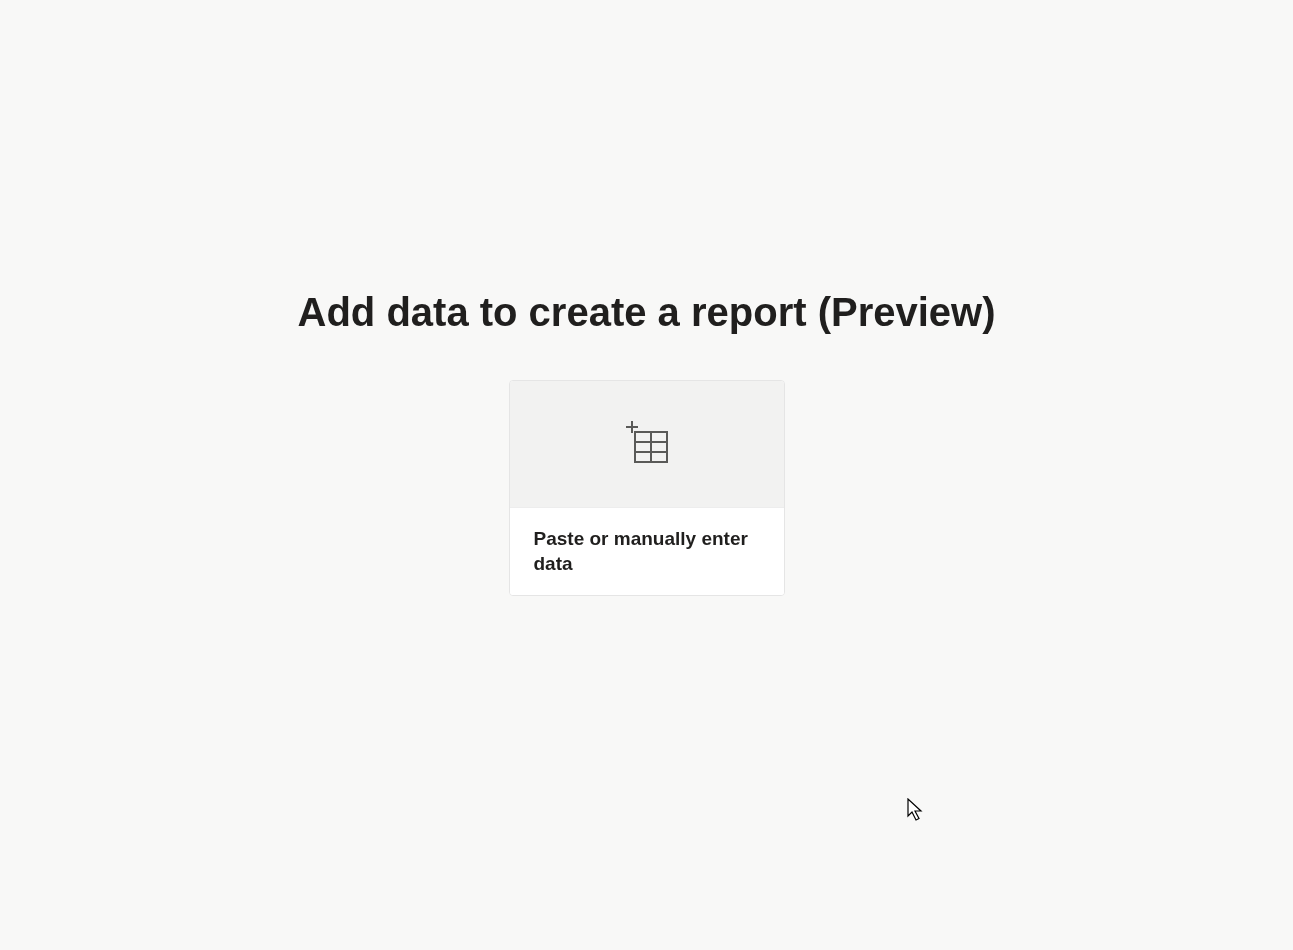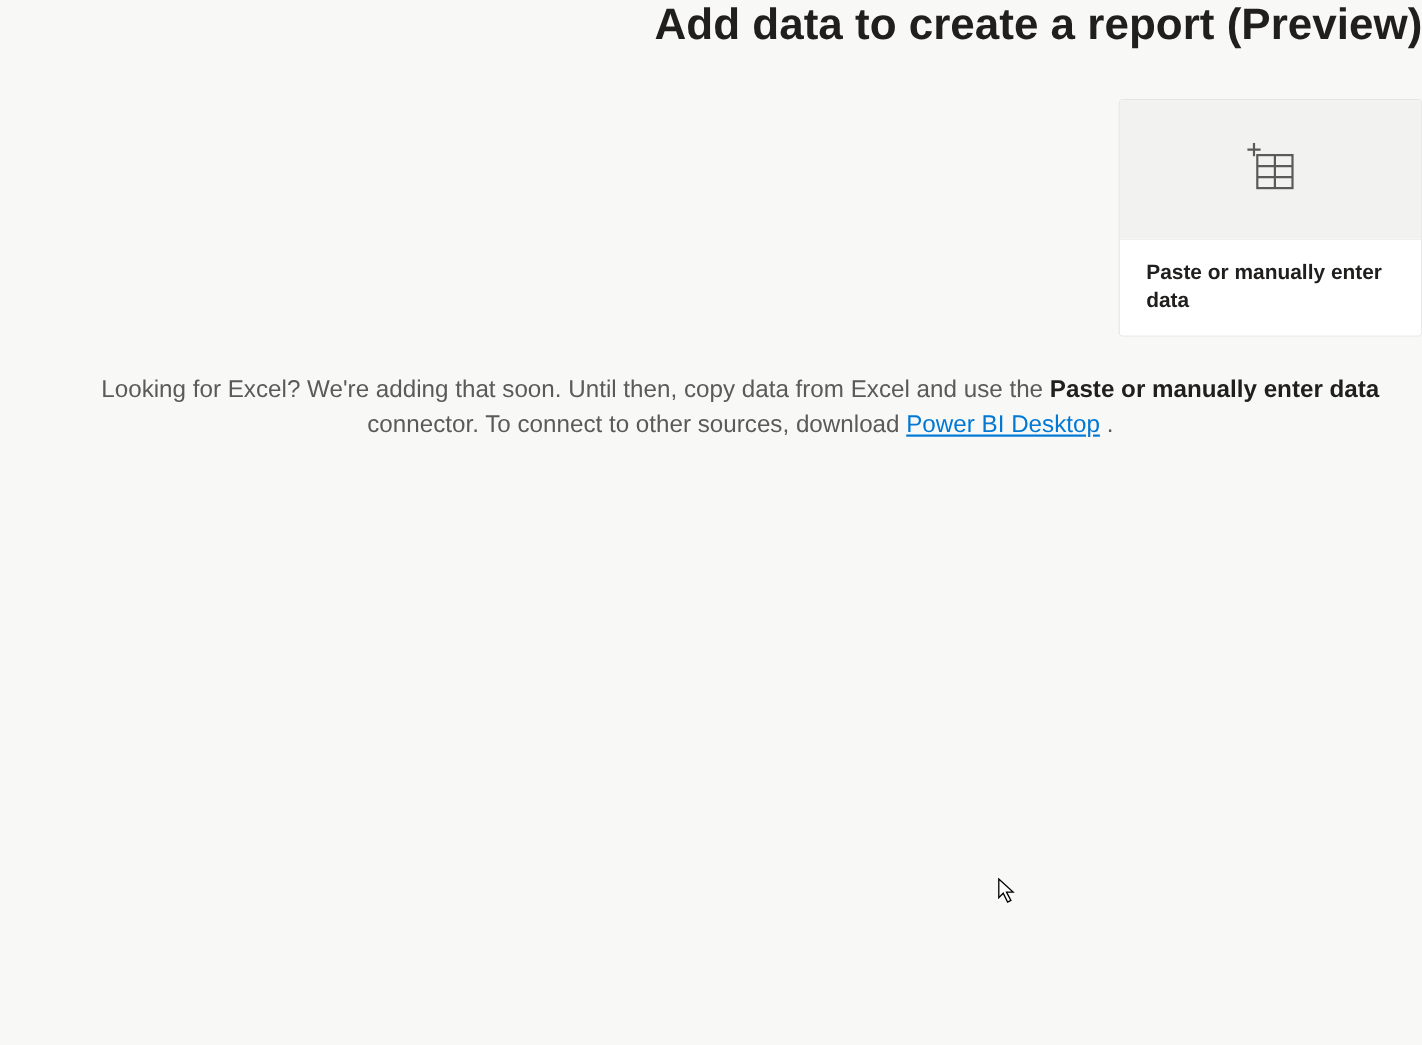--- a/index.html
+++ b/index.html
@@ -11,21 +11,22 @@
       font-family: "Segoe UI", -apple-system, BlinkMacSystemFont, sans-serif;
       background: #f8f8f7;
       width: 1293px;
       height: 950px;
       overflow: hidden;
       position: relative;
     }
     .container {
       display: flex;
       flex-direction: column;
-      align-items: flex-end;
+      align-items: center;
+      padding-top: 290px;
       width: 100%;
     }
     .heading {
       font-size: 40px;
       font-weight: 600;
       color: #201f1e;
       margin-bottom: 45px;
       text-align: center;
     }
     .cards {
@@ -114,26 +115,19 @@
           </svg>
         </span>
       </div>
       <div class="card-label-area">
         <div class="card-label">Paste or manually enter data</div>
       </div>
     </div>
 
   </div>
 
-  <p class="help-text">
-    <span>Looking for Excel? We're adding that soon. Until then, copy data from Excel and use the </span>
-    <span class="bold">Paste or manually enter data</span>
-    <span> connector. To connect to other sources, download </span>
-    <a class="link">Power BI Desktop</a>
-    <span> .</span>
-  </p>
 </div>
 
 <span class="cursor">
   <svg width="18" height="24" viewBox="0 0 18 24">
     <path d="M 1 1 L 1 18 L 5 14 L 9 22 L 12 20.5 L 8 13 L 14 13 Z" fill="#ffffff" stroke="#000000" stroke-width="1.2"></path>
   </svg>
 </span>
 
 </body></html>

